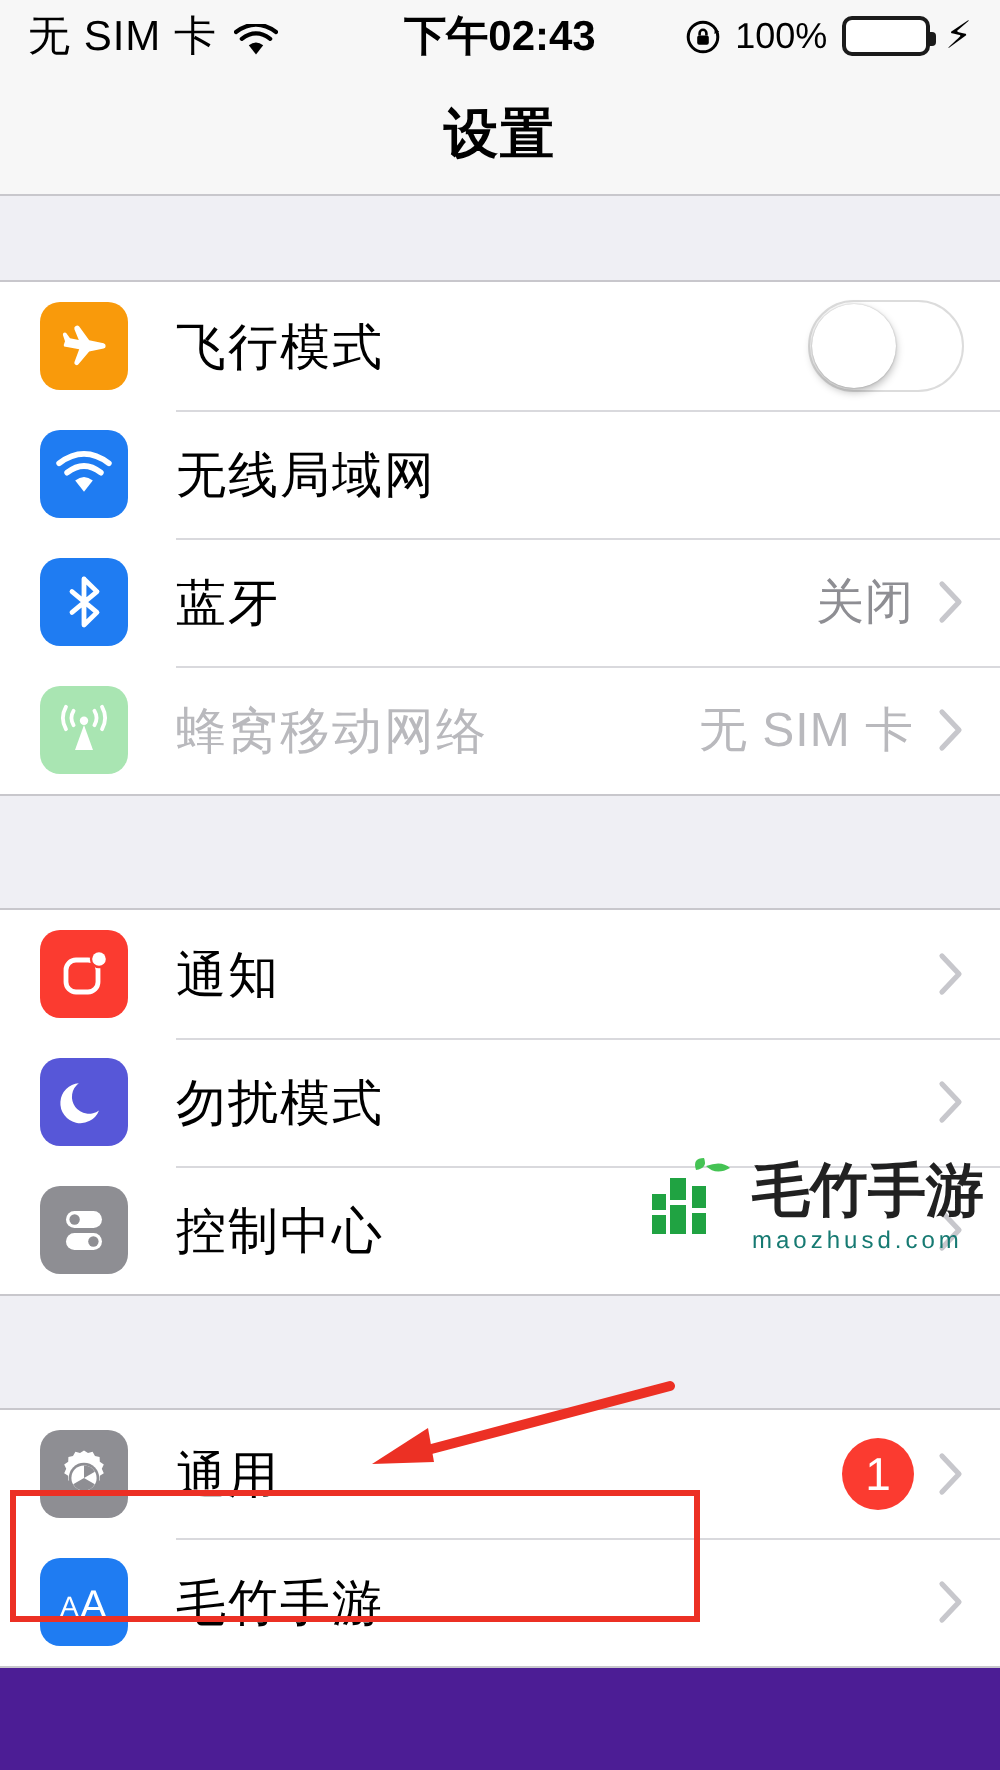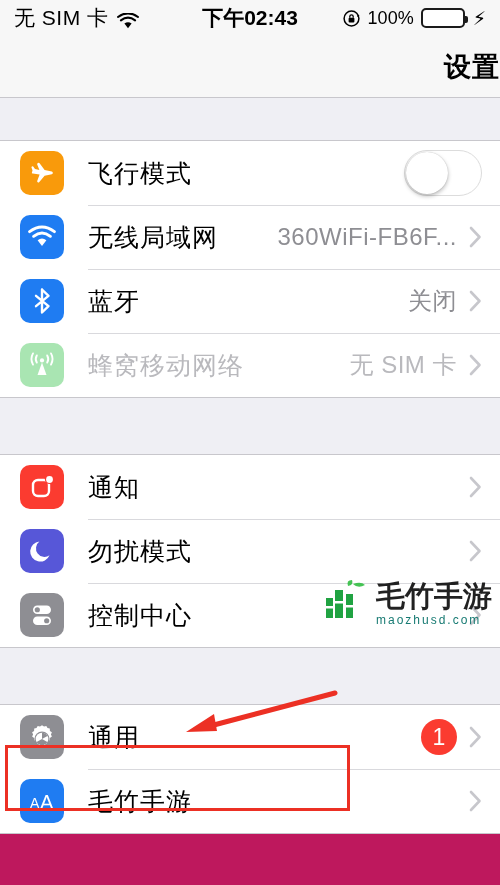--- a/index.html
+++ b/index.html
@@ -40,28 +40,28 @@
   .battery .fill { height: 100%; background: #35d44a; border-radius: 2px; }
   .battery::after {
     content: ""; position: absolute; right: -5px; top: 6px;
     width: 3px; height: 7px; background: #1b1b1b; border-radius: 0 2px 2px 0;
   }
   .bolt { font-size: 19px; line-height: 1; margin-left: 1px; }
 
   
   .navbar {
     height: 62px; background: #f7f7f7;
-    display: flex; align-items: center; justify-content: flex-end;
+    display: flex; align-items: center; justify-content: center;
     border-bottom: 1px solid #c8c7cc;
     position: relative;
   }
   .navbar .title { font-size: 27px; font-weight: bold; color: #000; letter-spacing: 1px; }
 
   
-  .scroll { position: relative; height: 787px; background: #be185d; overflow: hidden; }
+  .scroll { position: relative; height: 787px; background: #4c1d95; overflow: hidden; }
   .group-gap { height: 42px; background: #efeff4; }
   .group-gap.first { height: 42px; }
   .group-gap.thin { height: 56px; }
   .group {
     background: #ffffff;
     border-top: 1px solid #c8c7cc;
     border-bottom: 1px solid #c8c7cc;
   }
   .row {
     position: relative; height: 64px; display: flex; align-items: center;
@@ -208,28 +208,20 @@
 
       <div class="row">
         <span class="icon ic-wifi">
           <svg width="30" height="24" viewBox="0 0 30 24">
             <path d="M15 20.9 L10.6 15.3 Q15 11.8 19.4 15.3 Z" fill="#fff"></path>
             <path d="M6.6 11.3 Q15 4.6 23.4 11.3" stroke="#fff" stroke-width="2.9" fill="none" stroke-linecap="round"></path>
             <path d="M2.6 6.6 Q15 -2.7 27.4 6.6" stroke="#fff" stroke-width="2.9" fill="none" stroke-linecap="round"></path>
           </svg>
         </span>
         <span class="label">无线局域网</span>
-        <span class="right">
-          <span class="value">360WiFi-FB6F...</span>
-          <span class="chevron">
-            <svg width="13" height="22" viewBox="0 0 13 22">
-                <path d="M2 2 L10.5 11 L2 20" fill="none" stroke="#c7c7cc" stroke-width="2.6" stroke-linecap="round" stroke-linejoin="round"></path>
-              </svg>
-          </span>
-        </span>
       </div>
 
       <div class="row">
         <span class="icon ic-bt">
           <svg width="30" height="30" viewBox="0 0 30 30">
             <path d="M15 3.5 V26.5 L21.5 20.2 L9 9.8 M9 20.2 L21.5 9.8 L15 3.5" fill="none" stroke="#fff" stroke-width="2.4" stroke-linejoin="round" stroke-linecap="round"></path>
           </svg>
         </span>
         <span class="label">蓝牙</span>
         <span class="right">

